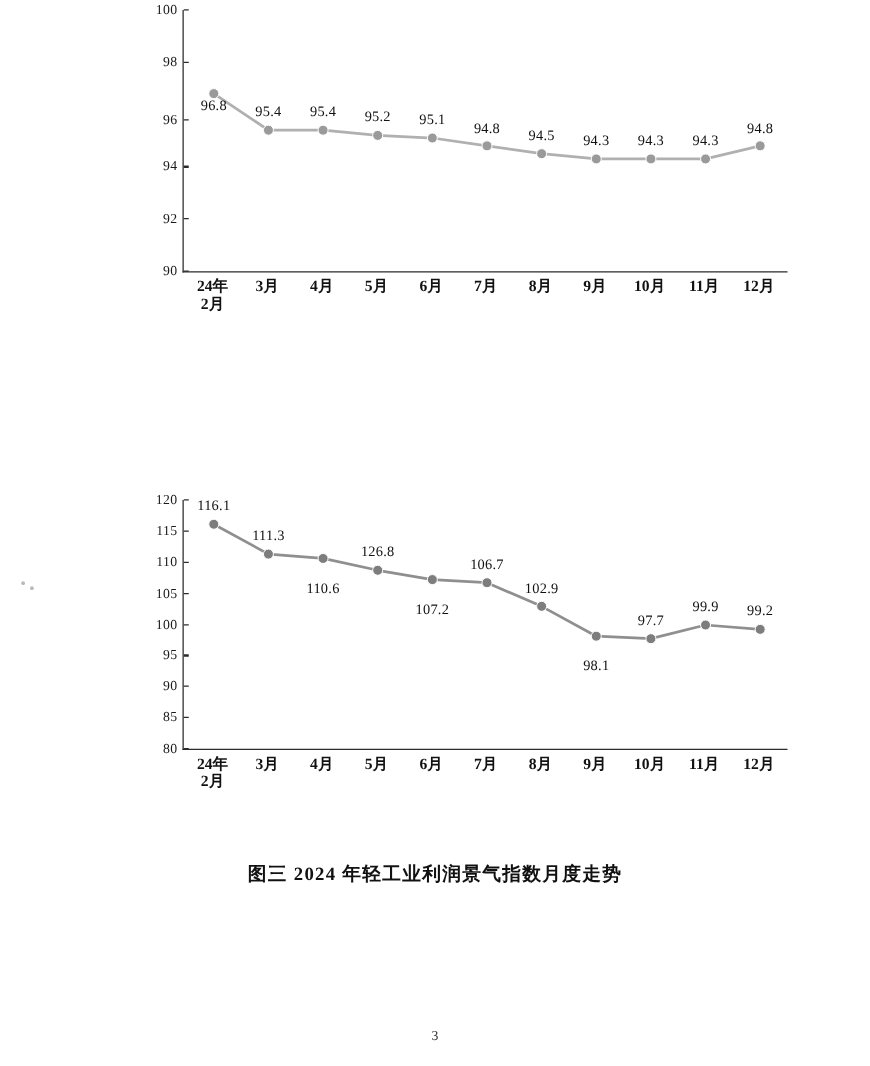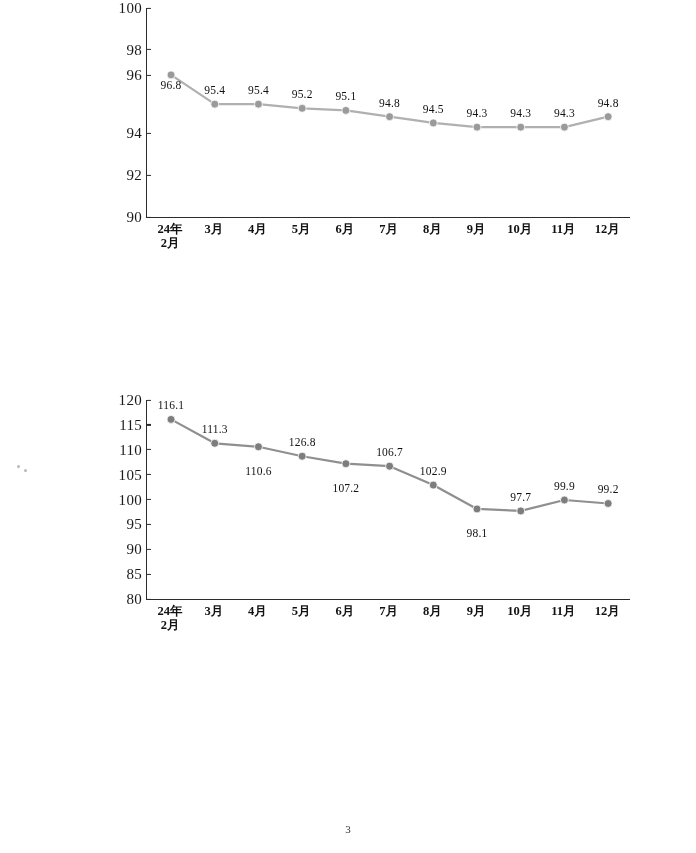--- a/index.html
+++ b/index.html
@@ -44,21 +44,21 @@
     border-bottom: 1.4px solid #2b2b2b;
     box-sizing: border-box;
   }
   #chart-2 .plot { height: 200px; }
 
   .ytick {
     position: absolute;
     right: 100%;
     transform: translateY(-50%);
     padding-right: 5px;
-    font-size: 15px;
+    font-size: 11px;
     font-family: "Liberation Serif", serif;
     color: #1a1a1a;
     white-space: nowrap;
     letter-spacing: 0.3px;
   }
   .ytick .tickmark {
     position: absolute;
     left: 100%;
     top: 50%;
     width: 4px;
@@ -156,21 +156,21 @@
             <circle cx="242.59" cy="108.68" r="4" fill="#9a9a9a" stroke="#ffffff" stroke-width="0.8"></circle>
             <circle cx="286.30" cy="114.95" r="4" fill="#9a9a9a" stroke="#ffffff" stroke-width="0.8"></circle>
             <circle cx="330.01" cy="119.13" r="4" fill="#9a9a9a" stroke="#ffffff" stroke-width="0.8"></circle>
             <circle cx="373.72" cy="119.13" r="4" fill="#9a9a9a" stroke="#ffffff" stroke-width="0.8"></circle>
             <circle cx="417.43" cy="119.13" r="4" fill="#9a9a9a" stroke="#ffffff" stroke-width="0.8"></circle>
             <circle cx="461.14" cy="108.68" r="4" fill="#9a9a9a" stroke="#ffffff" stroke-width="0.8"></circle>
           </svg>
       <div class="ytick" style="top: 209px;">90<span class="tickmark"></span></div>
           <div class="ytick" style="top: 167.2px;">92<span class="tickmark"></span></div>
           <div class="ytick" style="top: 125.4px;">94<span class="tickmark"></span></div>
-          <div class="ytick" style="top: 67px;">96<span class="tickmark"></span></div>
+          <div class="ytick" style="top: 88px;">96<span class="tickmark"></span></div>
           <div class="ytick" style="top: 41.8px;">98<span class="tickmark"></span></div>
           <div class="ytick" style="top: 0px;">100<span class="tickmark"></span></div>
           <div class="pointlabel" style="left: 24.0407px; top: 58.88px; margin-top: 24px;">96.8</div>
           <div class="pointlabel" style="left: 67.7511px; top: 88.14px;">95.4</div>
           <div class="pointlabel" style="left: 111.462px; top: 88.14px;">95.4</div>
           <div class="pointlabel" style="left: 155.172px; top: 92.32px;">95.2</div>
           <div class="pointlabel" style="left: 198.882px; top: 94.41px;">95.1</div>
           <div class="pointlabel" style="left: 242.593px; top: 100.68px;">94.8</div>
           <div class="pointlabel" style="left: 286.303px; top: 106.95px;">94.5</div>
           <div class="pointlabel" style="left: 330.014px; top: 111.13px;">94.3</div>
@@ -239,17 +239,18 @@
           <div class="xtick" style="left: 155.172px;"><span>5月</span></div>
           <div class="xtick" style="left: 198.882px;"><span>6月</span></div>
           <div class="xtick" style="left: 242.593px;"><span>7月</span></div>
           <div class="xtick" style="left: 286.303px;"><span>8月</span></div>
           <div class="xtick" style="left: 330.014px;"><span>9月</span></div>
           <div class="xtick" style="left: 373.724px;"><span>10月</span></div>
           <div class="xtick" style="left: 417.434px;"><span>11月</span></div>
           <div class="xtick" style="left: 461.145px;"><span>12月</span></div>
         </div>
     </div>
+    <div class="caption">图三 2024 年轻工业利润景气指数月度走势</div>
   </div>
 
   <div class="page-number">3</div>
 
 </div>
 
 </body></html>

